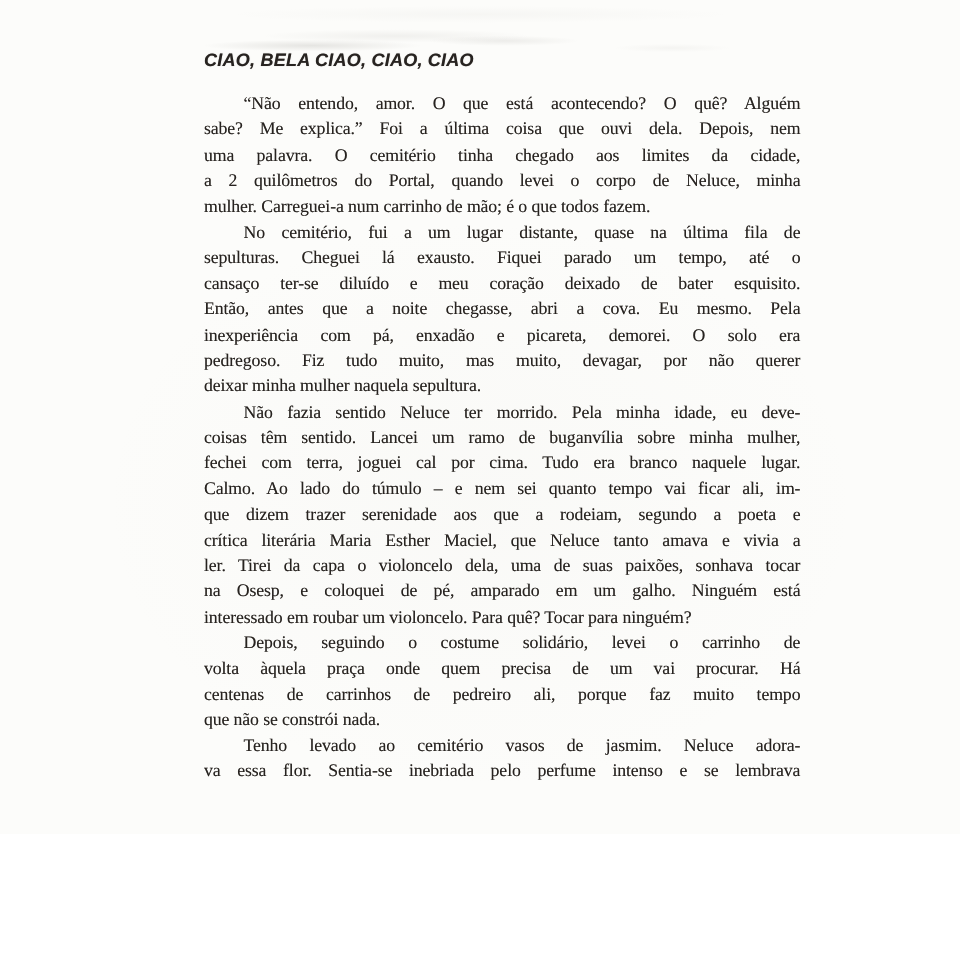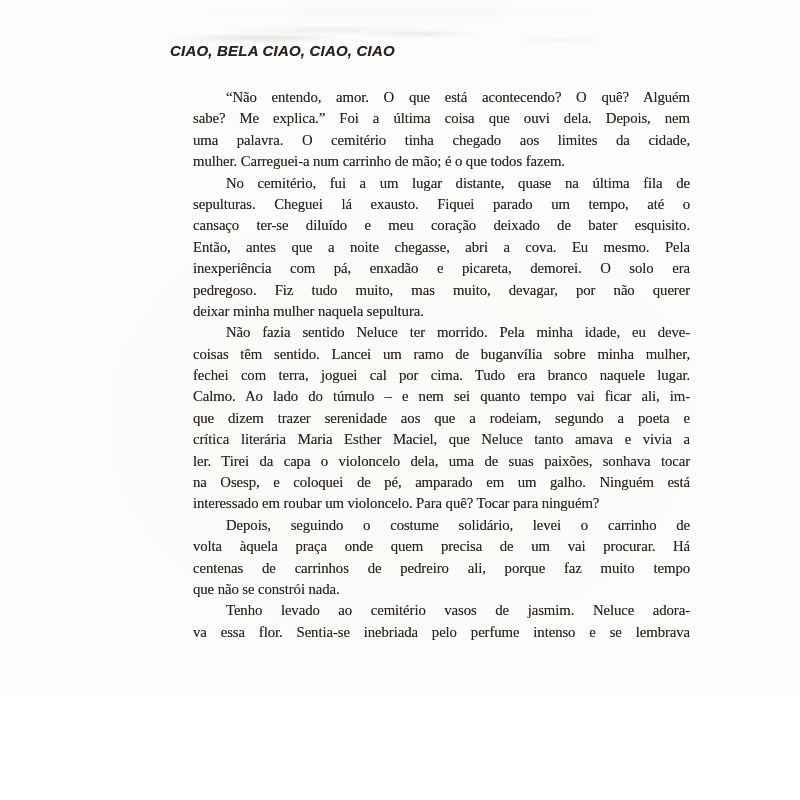--- a/index.html
+++ b/index.html
@@ -41,25 +41,24 @@
     font-style: italic;
     font-size: 15px;
     letter-spacing: 0.2px;
     color: var(--ink);
     text-shadow: 0 0 0.6px rgba(45,40,35,0.55);
   }
 
   .body-text {
     position: absolute;
     left: 170px;
-    top: 87px;
+    top: 77px;
     width: 497px;
     color: var(--ink);
     text-shadow: 0 0 0.5px rgba(50,45,40,0.5);
-    margin-left: 23px;
   }
 
   .paragraph { display: block; }
 
   .line {
     font-size: 14.8px;
     line-height: 21.4px;
     height: 21.4px;
     letter-spacing: -0.1px;
     overflow: visible;
@@ -85,20 +84,21 @@
 <body>
 
 <div class="page">
   <div class="scan-noise"></div>
   <div class="running-header">CIAO, BELA CIAO, CIAO, CIAO</div>
   <div class="body-text">
       <div class="paragraph">
         <div class="line indent just">“Não entendo, amor. O que está acontecendo? O quê? Alguém</div>
         <div class="line just">sabe? Me explica.” Foi a última coisa que ouvi dela. Depois, nem</div>
         <div class="line just">uma palavra. O cemitério tinha chegado aos limites da cidade,</div>
+        <div class="line just">a 2 quilômetros do Portal, quando levei o corpo de Neluce, minha</div>
         <div class="line">mulher. Carreguei-a num carrinho de mão; é o que todos fazem.</div>
       </div>
       <div class="paragraph">
         <div class="line indent just">No cemitério, fui a um lugar distante, quase na última fila de</div>
         <div class="line just">sepulturas. Cheguei lá exausto. Fiquei parado um tempo, até o</div>
         <div class="line just">cansaço ter-se diluído e meu coração deixado de bater esquisito.</div>
         <div class="line just">Então, antes que a noite chegasse, abri a cova. Eu mesmo. Pela</div>
         <div class="line just">inexperiência com pá, enxadão e picareta, demorei. O solo era</div>
         <div class="line just">pedregoso. Fiz tudo muito, mas muito, devagar, por não querer</div>
         <div class="line">deixar minha mulher naquela sepultura.</div>

